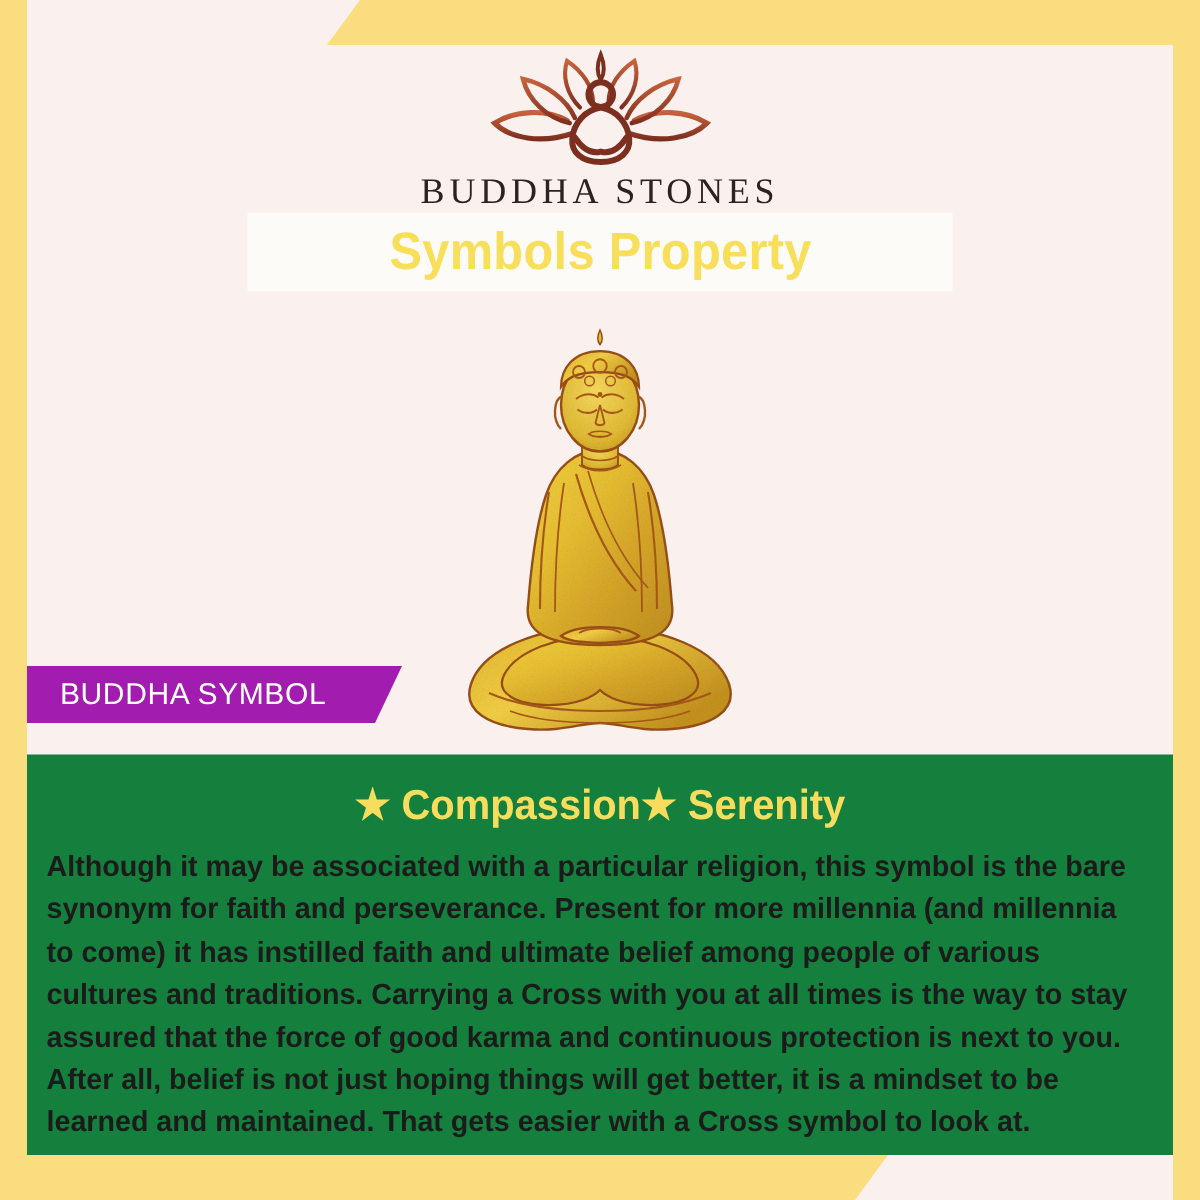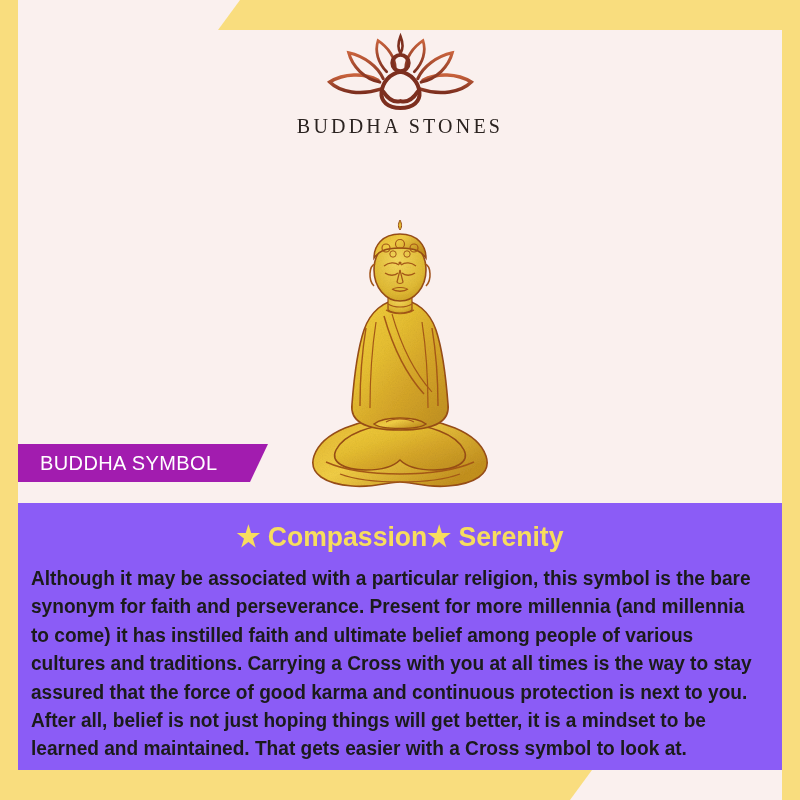--- a/index.html
+++ b/index.html
@@ -87,21 +87,21 @@
     z-index: 4;
   }
   .logo-mark {
     margin-top: 2px;
     width: 175px;
     height: 82px;
   }
   .logo-word {
     margin-top: 1px;
     font-family: "Liberation Serif", serif;
-    font-size: 20px;
+    font-size: 24px;
     letter-spacing: 3.2px;
     color: #2b2320;
     white-space: nowrap;
   }
 
   
   .title-banner {
     position: absolute;
     top: 112px;
     left: 147px;
@@ -161,21 +161,21 @@
     white-space: nowrap;
   }
 
   
   .content-panel {
     position: absolute;
     top: 473px;
     left: 0;
     right: 0;
     bottom: 0;
-    background: #8b5cf6;
+    background: #15803d;
     z-index: 4;
     padding: 0;
   }
   .subhead {
     margin: 17px 0 0 0;
     text-align: center;
     font-family: "Liberation Sans Narrow", "Liberation Sans", sans-serif;
     font-size: 28px;
     font-weight: bold;
     color: #f7dd5e;
@@ -238,20 +238,23 @@
 
             <path d="M80 69 C86 78 93 82 100 80 C107 82 114 78 120 69"></path>
           </g>
 
           <path d="M100 25 C96 18 98 10 100 5 C102 10 104 18 100 25" fill="none" stroke="#7d2f1f" stroke-width="3"></path>
         </svg>
       </span>
       <span class="logo-word">BUDDHA STONES</span>
     </div>
 
+    <div class="title-banner">
+      <span class="title-text">Symbols Property</span>
+    </div>
 
     <div class="statue-wrap">
       <span class="statue">
         <svg viewBox="0 0 200 285" width="200" height="285" aria-hidden="true">
           <defs>
             <linearGradient id="goldA" x1="0" y1="0" x2="1" y2="1">
               <stop offset="0%" stop-color="#f5d13f"></stop>
               <stop offset="35%" stop-color="#e8c032"></stop>
               <stop offset="60%" stop-color="#d9a92a"></stop>
               <stop offset="100%" stop-color="#c08f1f"></stop>

